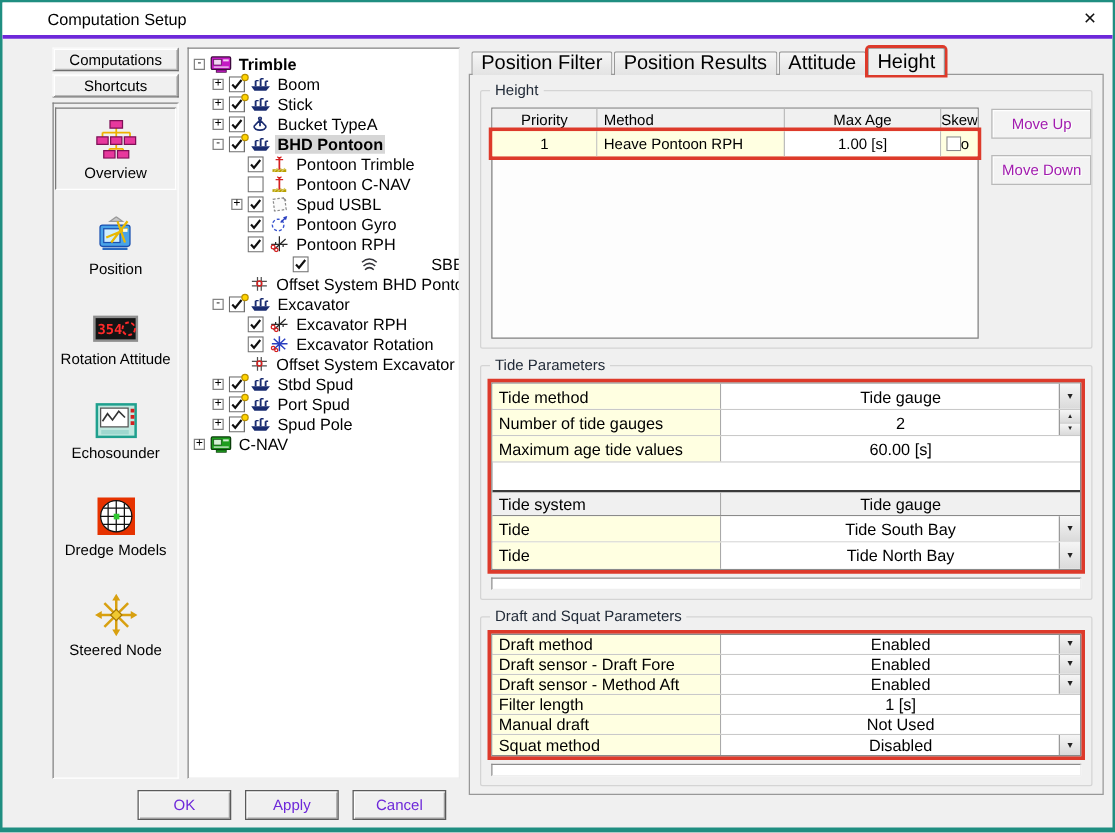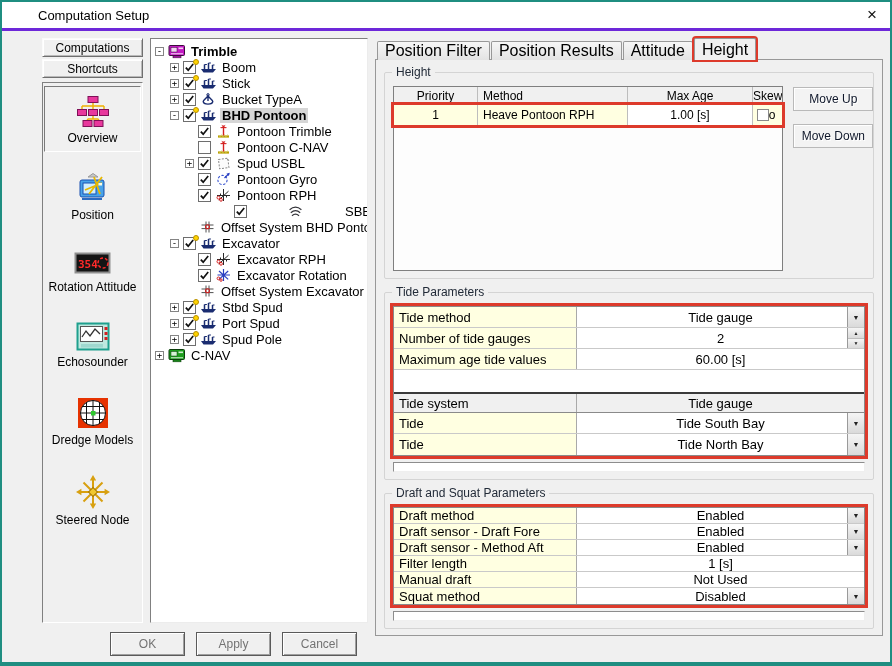--- a/index.html
+++ b/index.html
@@ -56,40 +56,40 @@
   .hrow.head { height:18px; background:#f0f0f0; border-bottom:1px solid #3c3c3c; }
   .hcell { display:flex; align-items:center; justify-content:center; border-right:1px solid #bdbdbd; overflow:hidden; }
   .hcell:last-child { border-right:none; }
   .hcell.left { justify-content:flex-start; padding-left:5px; }
   .hrow.data { height:20px; position:relative; box-shadow:0 0 0 3px #dd3a2b; z-index:3; background:#ffffe1; }
   .hrow.data .hcell { background:#ffffe1; }
   .hrow.data .hcell.white { background:#ffffff; }
   .hcell.skew { position:relative; }
   .skew-check { position:absolute; left:4px; top:4px; line-height:0; }
   .movecol { width:80px; flex:0 0 auto; display:flex; flex-direction:column; gap:13px; padding-top:1px; }
-  .movebtn { height:24px; font-size:12px; font-family:"Liberation Sans",sans-serif; color:#0f172a; background:#f3f3f3; border:1px solid #b9b9b9; box-shadow:inset 1px 1px 0 #fff; text-shadow:1px 1px 0 #fff; }
+  .movebtn { height:24px; font-size:12px; font-family:"Liberation Sans",sans-serif; color:#a21caf; background:#f3f3f3; border:1px solid #b9b9b9; box-shadow:inset 1px 1px 0 #fff; text-shadow:1px 1px 0 #fff; }
   
   .pgroup { margin-top:13px; flex:0 0 auto; }
   .ptable { background:#ffffff; border:1px solid #8a8a8a; box-shadow:0 0 0 3px #dd3a2b; position:relative; z-index:2; font-size:13px; }
   .prow { display:flex; height:21px; border-bottom:1px solid #c9c9c9; }
   .prow:last-child { border-bottom:none; }
   .prow.spacer { height:22px; border-bottom:none; }
   .prow.theader { background:#f0f0f0; border-top:2px solid #3a3a3a; border-bottom:1px solid #8a8a8a; }
   .prow.theader .plabel, .prow.theader .pvalue { background:#f0f0f0; }
   .prow.short { height:16px; }
   .plabel { width:183px; flex:0 0 auto; background:#ffffe1; display:flex; align-items:center; padding-left:5px; border-right:1px solid #a9a9a9; }
   .pvalue { flex:1; display:flex; align-items:center; justify-content:center; position:relative; background:#fff; }
   .dd-btn { position:absolute; right:0; top:0; bottom:0; width:17px; border-left:1px solid #9a9a9a; background:linear-gradient(#f5f5f5,#dadada); display:flex; align-items:center; justify-content:center; font-size:7px; color:#222; }
   .spin { position:absolute; right:0; top:0; bottom:0; width:17px; border-left:1px solid #9a9a9a; display:flex; flex-direction:column; }
   .spin span { flex:1; display:flex; align-items:center; justify-content:center; font-size:5px; color:#222; background:linear-gradient(#f5f5f5,#dadada); border-bottom:1px solid #bdbdbd; }
   .spin span:last-child { border-bottom:none; }
   .understrip { height:10px; margin-top:6px; background:#fff; border:1px solid #b5b5b5; border-color:#8d8d8d #efefef #efefef #8d8d8d; }
   
   .footer { flex:0 0 auto; height:37px; display:flex; align-items:center; padding-left:108px; gap:11px; }
-  .fbtn { width:75px; height:24px; font-size:12px; font-family:"Liberation Sans",sans-serif; color:#737373; background:#f0f0f0; border:1px solid #5a5a5a; box-shadow:inset 1px 1px 0 #ffffff, inset -1px -1px 0 #9f9f9f; }
+  .fbtn { width:75px; height:24px; font-size:12px; font-family:"Liberation Sans",sans-serif; color:#6d28d9; background:#f0f0f0; border:1px solid #5a5a5a; box-shadow:inset 1px 1px 0 #ffffff, inset -1px -1px 0 #9f9f9f; }
 </style>
 </head>
 <body>
 
 <div class="window">
   <div class="titlebar">
     <span class="ticon"></span>
     <span class="title-text">Computation Setup</span>
     <span class="close-btn">×</span>
   </div>

